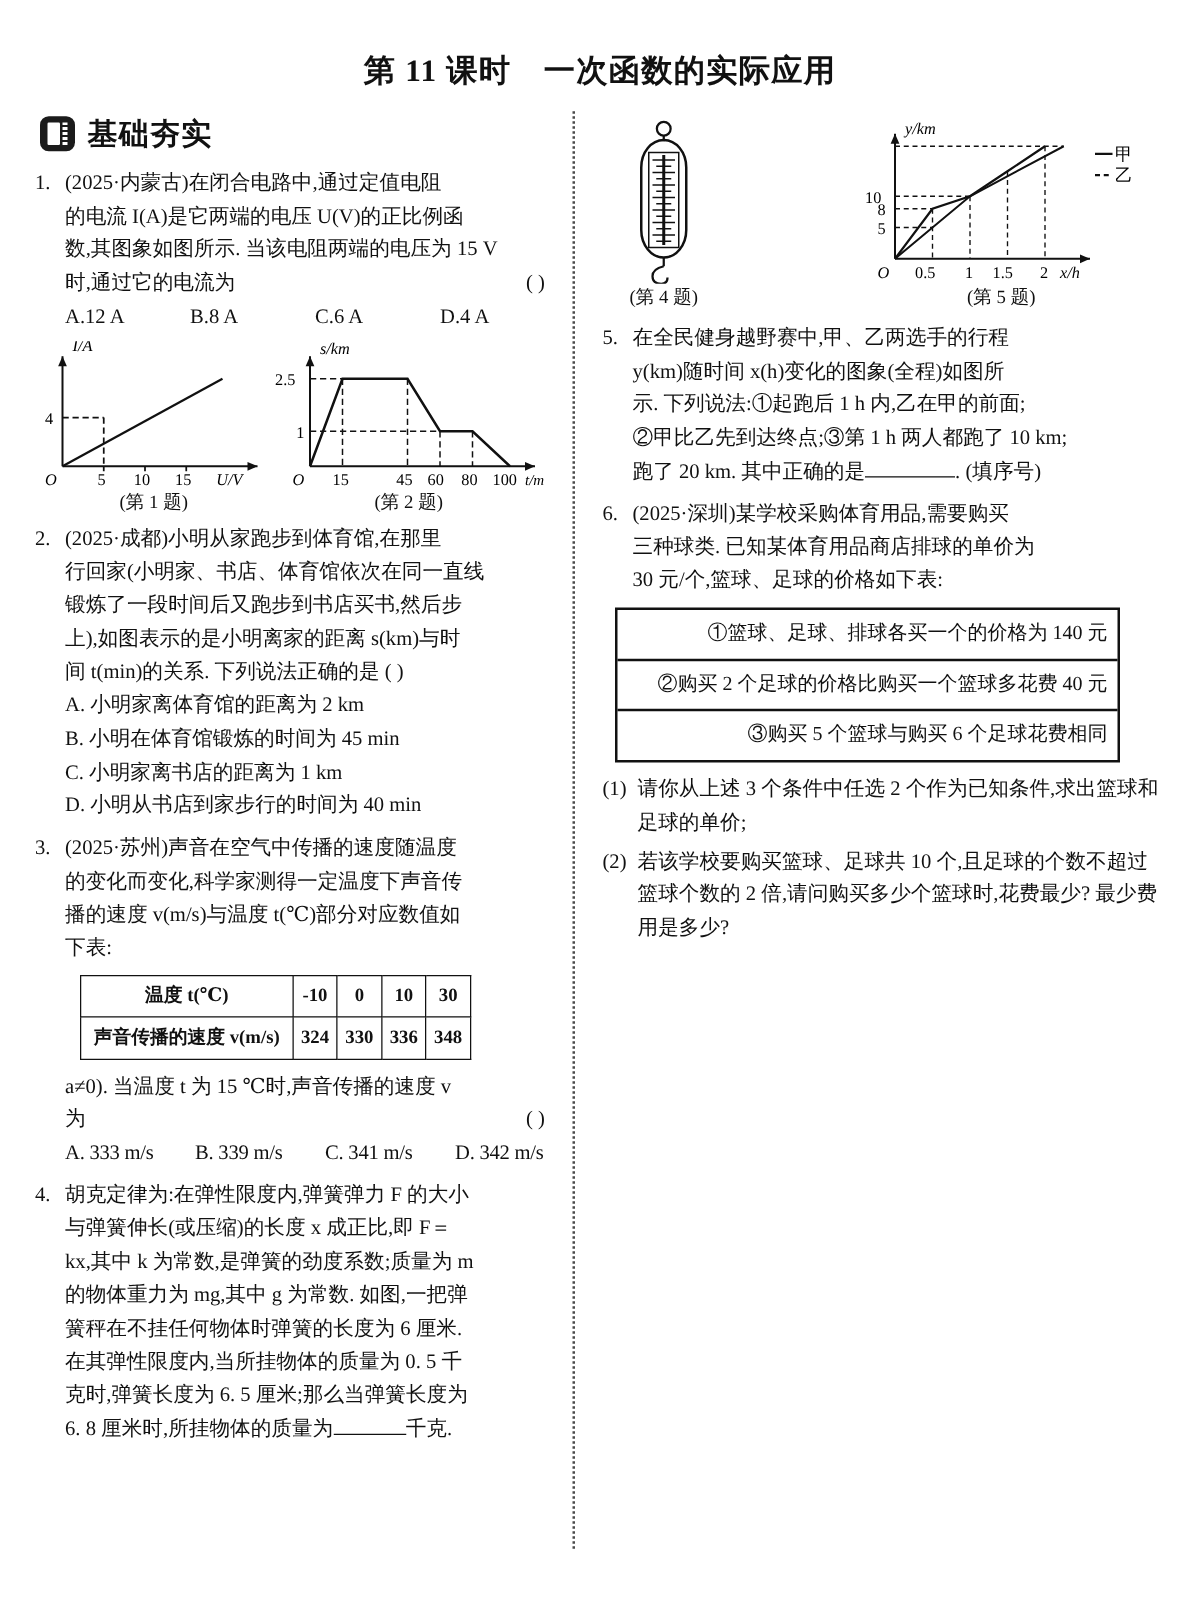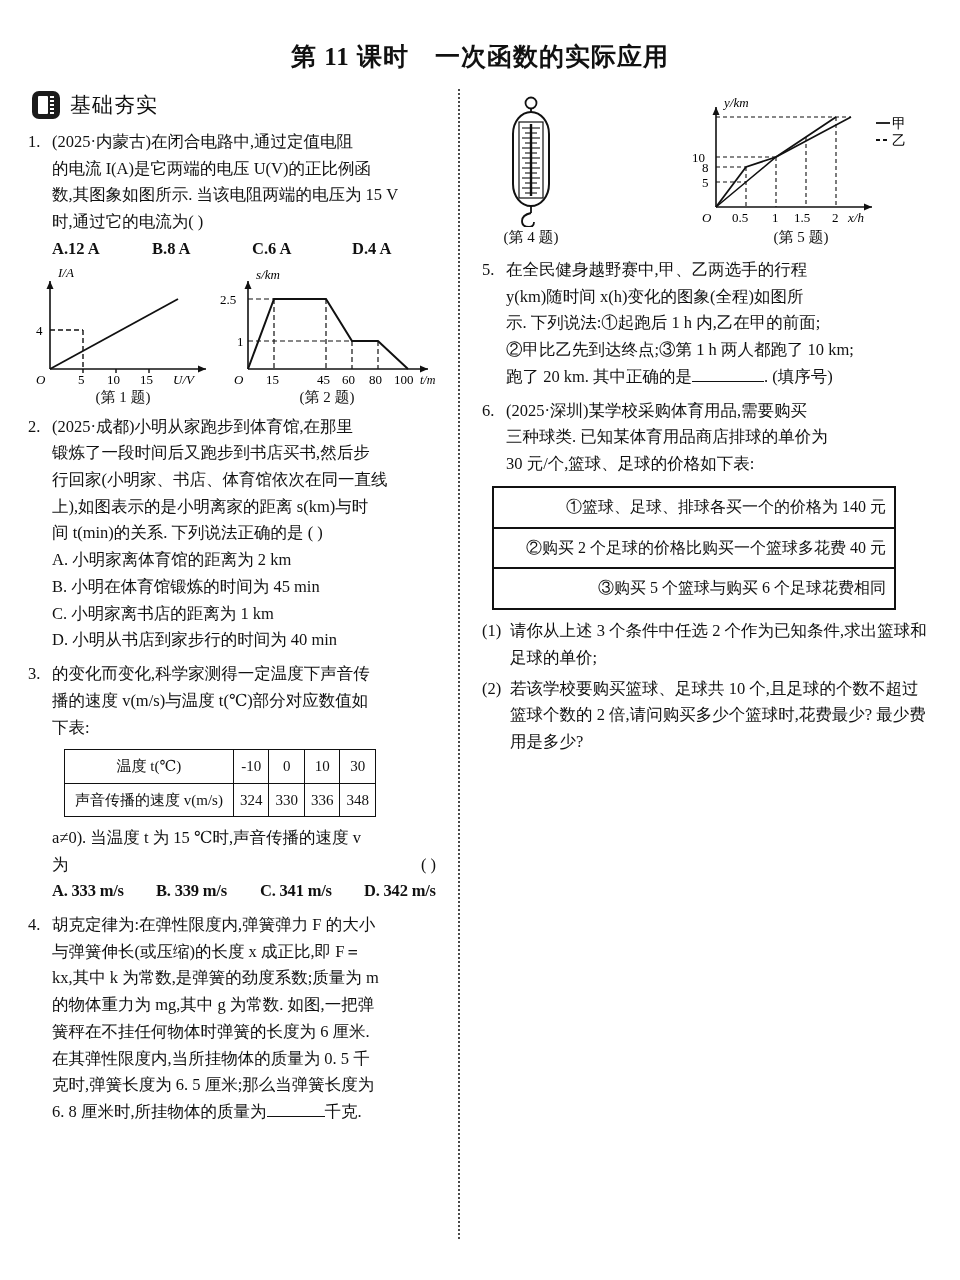--- a/index.html
+++ b/index.html
@@ -38,41 +38,41 @@
     position:relative; flex:none;
   }
   .sec-icon::before{
     content:""; position:absolute; left:6px; top:5px; width:10px; height:18px;
     background:#fff; border-radius:1px;
   }
   .sec-icon::after{
     content:""; position:absolute; left:18px; top:5px; width:4px; height:18px;
     background:repeating-linear-gradient(#fff 0 2px,#1b1b1b 2px 4px);
   }
-  .sec-title { font-size: 21px; font-weight:normal; letter-spacing:1px; }
+  .sec-title { font-size: 24px; font-weight:bold; letter-spacing:1px; }
 
   
   .q { display:flex; margin: 7px 0 0 0; font-size: 16.5px; line-height: 1.62; }
   .q-num { width: 24px; flex:none; text-align:left; }
   .q-body { flex:1; text-align: justify; }
   .q-body p { margin:0; }
   .opts p { margin:0; }
   .opt-row { display:flex; }
-  .opt-row span { display:inline-block;font-weight:bold; }
+  .opt-row span { display:inline-block; }
   .blank { display:inline-block; border-bottom:1.5px solid #111; width: 72px; }
   .blank-sm { display:inline-block; border-bottom:1.5px solid #111; width: 58px; }
 
   
   .figs { display:flex; justify-content:space-between; align-items:flex-end; margin: 6px 0 2px 0; }
   .figcap { text-align:center; font-size:15px; margin-top:1px; }
   svg { display:block; }
 
   
   table.dtable { border-collapse: collapse; margin: 8px 0 8px 12px; font-size: 15px; }
-  table.dtable td { border:1.5px solid #111; padding: 4px 6px; text-align:center; white-space:nowrap; }
+  table.dtable td { border:1.5px solid #111; padding: 4px 6px; text-align:center; white-space:nowrap;font-weight:bold; }
   table.dtable td.lab { text-align:center; padding: 4px 10px; }
 
   
   .cond-box { border:2px solid #111; margin: 8px 0 8px 10px; font-size:16px; width: 404px; text-align: right; }
   .cond-row { border-bottom:2px solid #111; padding: 7px 8px; line-height:1.55; }
   .cond-row:last-child { border-bottom:none; }
 
   .sub { display:flex; font-size:16.5px; line-height:1.62; margin-top:4px; }
   .sub-num { width: 28px; flex:none; }
   .sub-body { flex:1; }
@@ -95,21 +95,21 @@
         <span class="sec-icon"></span>
         <span class="sec-title">基础夯实</span>
       </div>
 
       <div class="q">
         <div class="q-num">1.</div>
         <div class="q-body">
           <p>(2025·内蒙古)在闭合电路中,通过定值电阻</p>
           <p>的电流 I(A)是它两端的电压 U(V)的正比例函</p>
           <p>数,其图象如图所示. 当该电阻两端的电压为 15 V</p>
-          <p style="display:flex;">
+          <p style="display:flex;justify-content:space-between;">
             <span>时,通过它的电流为</span>
             <span>(        )</span>
           </p>
           <p class="opt-row">
             <span style="width:100px">A.12 A</span>
             <span style="width:100px">B.8 A</span>
             <span style="width:100px">C.6 A</span>
             <span>D.4 A</span>
           </p>
         </div>
@@ -171,36 +171,37 @@
             <text x="202" y="115" font-size="12" font-style="italic" font-family="Liberation Serif, serif">t/min</text>
           </svg>
           <div class="figcap">(第 2 题)</div>
         </div>
       </div>
 
       <div class="q">
         <div class="q-num">2.</div>
         <div class="q-body">
           <p>(2025·成都)小明从家跑步到体育馆,在那里</p>
+          <p>行回家(小明家、书店、体育馆依次在同一直线</p>
           <p>锻炼了一段时间后又跑步到书店买书,然后步</p>
-          <p>行回家(小明家、书店、体育馆依次在同一直线</p>
           <p>上),如图表示的是小明离家的距离 s(km)与时</p>
           <p>间 t(min)的关系. 下列说法正确的是 (        )</p>
           <div class="opts">
             <p>A. 小明家离体育馆的距离为 2 km</p>
             <p>B. 小明在体育馆锻炼的时间为 45 min</p>
             <p>C. 小明家离书店的距离为 1 km</p>
             <p>D. 小明从书店到家步行的时间为 40 min</p>
           </div>
         </div>
       </div>
 
       <div class="q">
         <div class="q-num">3.</div>
         <div class="q-body">
+          <p>(2025·苏州)声音在空气中传播的速度随温度</p>
           <p>的变化而变化,科学家测得一定温度下声音传</p>
           <p>播的速度 v(m/s)与温度 t(℃)部分对应数值如</p>
           <p>下表:</p>
 
           <table class="dtable">
             <tbody>
                 <tr>
               <td class="lab">温度 t(℃)</td>
               <td>-10</td>
               <td>0</td>

